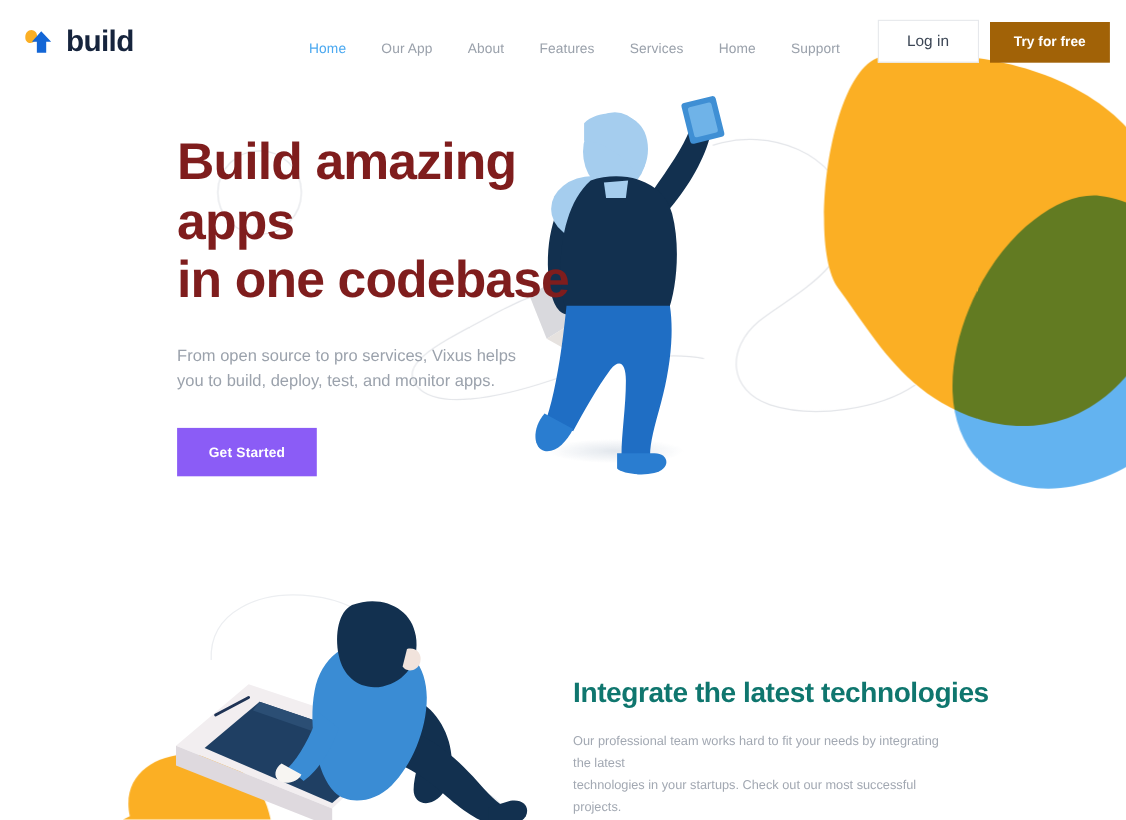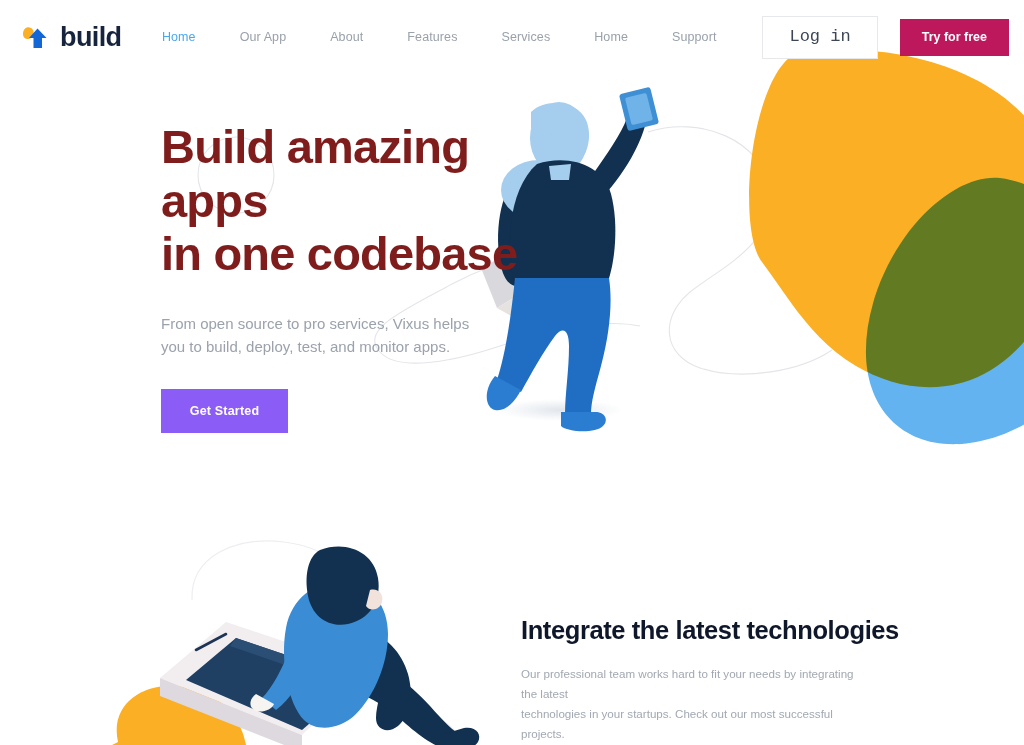--- a/index.html
+++ b/index.html
@@ -51,47 +51,47 @@
     font-size: 27px;
     font-weight: bold;
     letter-spacing: -0.6px;
     color: #16243d;
     line-height: 1;
   }
 
   .nav {
     margin-left: auto;
     display: flex;
-    align-items: center;
-    gap: 12px;
+    align-items: flex-end;
+    gap: 0px;
   }
   .nav-item {
     font-size: 12.5px;
     color: #9aa1ab;
     padding: 6px 16px;
     cursor: pointer;
     white-space: nowrap;
     letter-spacing: 0.1px;
   }
   .nav-item.active { color: #4aa8f0; }
 
   .btn-login {
     margin-left: 18px;
     background: #ffffff;
     border: 1px solid #e6e8ec;
     color: #3c4655;
-    font-size: 17px;
+    font-size: 14px;
     padding: 10px 26px;
     cursor: pointer;
-    font-family: Liberation Mono, monospace;
+    font-family: Liberation Sans, sans-serif;
     line-height: 1.2;
   }
   .btn-try {
     margin-left: 10px;
-    background: #be185d;
+    background: #a16207;
     border: none;
     color: #ffffff;
     font-size: 12.5px;
     font-weight: bold;
     padding: 11px 22px;
     cursor: pointer;
     font-family: inherit;
     line-height: 1.2;
   }
 
@@ -165,21 +165,21 @@
 
   .feature-col {
     position: absolute;
     left: 521px;
     top: 95px;
     width: 420px;
   }
   .feature-title {
     font-size: 25.5px;
     font-weight: bold;
-    color: #0f172a;
+    color: #0f766e;
     letter-spacing: -0.4px;
     line-height: 1.2;
   }
   .feature-body {
     margin-top: 18px;
     font-size: 11.6px;
     line-height: 1.75;
     color: #a2a8b2;
     width: 345px;
     white-space: pre-line;

